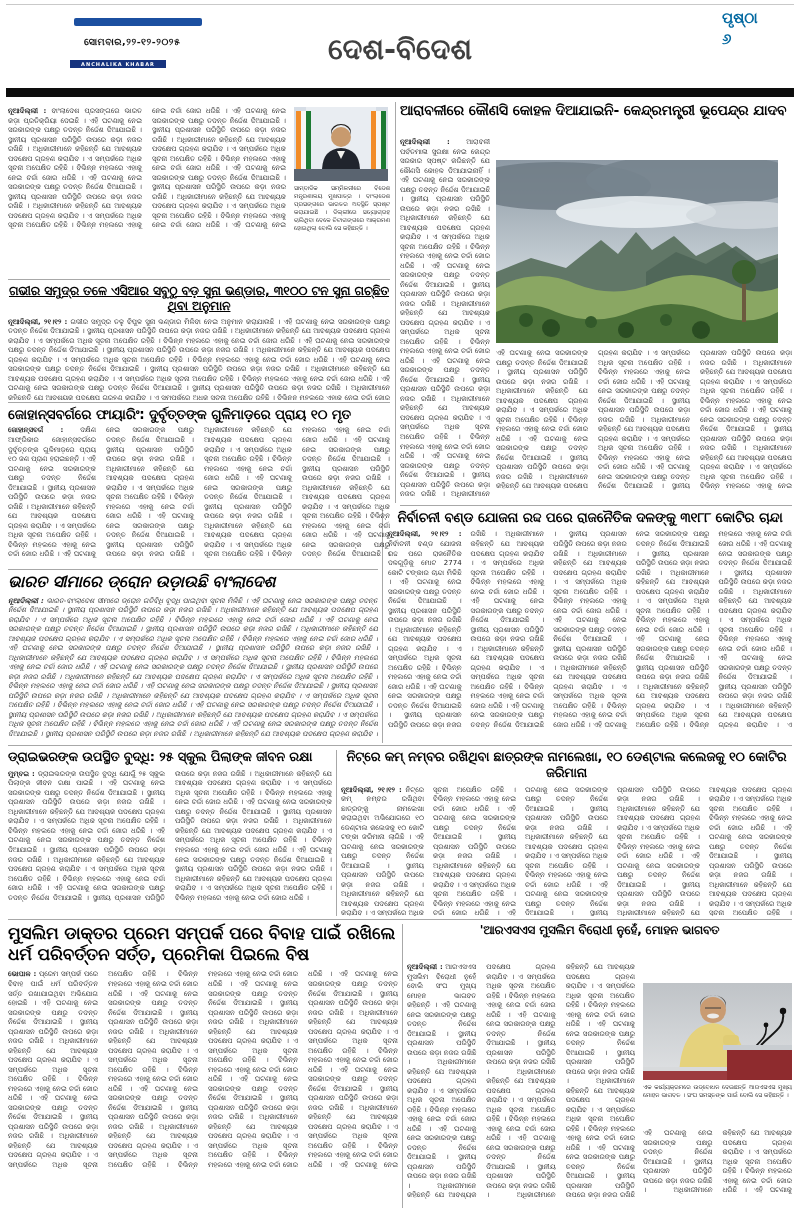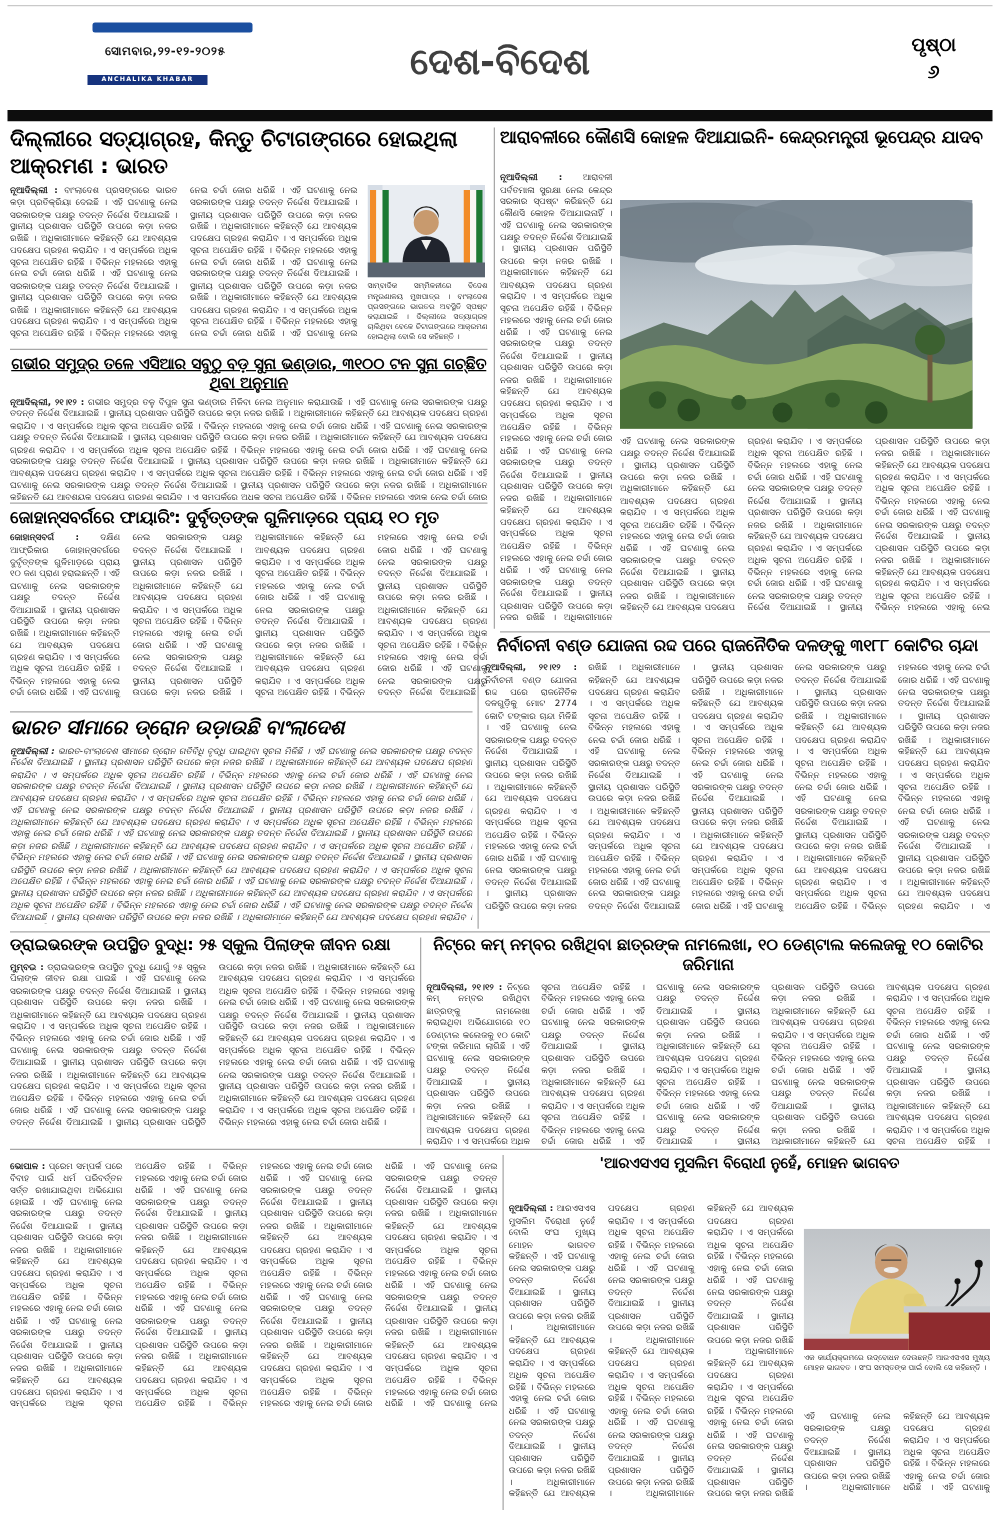--- a/index.html
+++ b/index.html
@@ -10,22 +10,22 @@
   .topline{position:absolute;left:6px;right:6px;top:4px;height:1px;background:#c9c9c9;}
   .logo-wrap{position:absolute;left:60px;top:18px;width:170px;height:72px;}
   .logo-bar-top{width:128px;height:8px;background:#1b4fa0;margin:0 0 1px 14px;border-radius:2px;}
   .logo-text{font-size:40px;line-height:42px;font-weight:800;color:#e61d23;letter-spacing:1px;
              text-shadow:1px 1px 0 #b21016;}
   .logo-bar-bot{position:absolute;left:10px;top:42px;width:96px;height:8px;background:#16337e;
                 color:#fff;font-size:5px;line-height:8px;text-align:center;letter-spacing:1px;font-weight:bold;}
   .logo-date{margin-top:10px;font-size:9.5px;font-weight:bold;color:#111;letter-spacing:.5px;padding-left:24px;}
   .section-title{position:absolute;left:0;right:0;top:32px;text-align:center;
                  font-size:29px;font-weight:bold;color:#404040;}
-  .page-label{position:absolute;right:28px;top:26px;width:50px;text-align:center;
-              font-size:15px;font-weight:bold;color:#000000;line-height:1.4;}
+  .page-label{position:absolute;right:28px;top:8px;width:50px;
+              font-size:15px;font-weight:bold;color:#0369a1;line-height:1.4;}
   .black-bar{position:absolute;left:6px;right:6px;top:88px;height:9px;background:#0d0d0d;}
   
   .dv{position:absolute;background:#a8a8a8;}
   
   .art{position:absolute;overflow:hidden;}
   .hl{font-weight:bold;color:#000;line-height:1.22;letter-spacing:-.2px;}
   .hl.c{text-align:center;}
   .body-txt{font-size:7px;line-height:1.36;text-align:justify;color:#212121;overflow:hidden;}
   .dateline{font-weight:bold;}
   .cols2{column-count:2;column-gap:10px;}
@@ -63,21 +63,20 @@
   <div class="dv" style="left:8px;top:402px;width:382px;height:1px;"></div>
   <div class="dv" style="left:8px;top:569px;width:370px;height:1px;"></div>
   <div class="dv" style="left:400px;top:505px;width:392px;height:1px;"></div>
   <div class="dv" style="left:382px;top:509px;width:1px;height:234px;"></div>
   <div class="dv" style="left:8px;top:745px;width:784px;height:1px;"></div>
   <div class="dv" style="left:336px;top:750px;width:1px;height:166px;"></div>
   <div class="dv" style="left:8px;top:919px;width:784px;height:1px;"></div>
   <div class="dv" style="left:402px;top:924px;width:1px;height:284px;"></div>
 
   <div class="art" style="left:8px;top:102px;width:382px;height:175px;">
-    <div class="hl" style="font-size:17px;">ଦିଲ୍ଲୀରେ ସତ୍ୟାଗ୍ରହ, କିନ୍ତୁ ଚିଟାଗଙ୍ଗରେ ହୋଇଥିଲା ଆକ୍ରମଣ : ଭାରତ</div>
     <div class="flexrow" style="margin-top:5px;">
       <div class="body-txt cols2" style="width:278px;height:132px;">
         <span class="dateline">ନୂଆଦିଲ୍ଲୀ :</span>
         <span>ବାଂଲାଦେଶ ପ୍ରସଙ୍ଗରେ ଭାରତ କଡ଼ା ପ୍ରତିକ୍ରିୟା ଦେଇଛି ।</span>
         <span> ଏହି ଘଟଣାକୁ ନେଇ ସରକାରଙ୍କ ପକ୍ଷରୁ ତଦନ୍ତ ନିର୍ଦ୍ଦେଶ ଦିଆଯାଇଛି । ସ୍ଥାନୀୟ ପ୍ରଶାସନ ପରିସ୍ଥିତି ଉପରେ କଡ଼ା ନଜର ରଖିଛି । ଅଧିକାରୀମାନେ କହିଛନ୍ତି ଯେ ଆବଶ୍ୟକ ପଦକ୍ଷେପ ଗ୍ରହଣ କରାଯିବ । ଏ ସମ୍ପର୍କରେ ଅଧିକ ସୂଚନା ଅପେକ୍ଷିତ ରହିଛି । ବିଭିନ୍ନ ମହଲରେ ଏହାକୁ ନେଇ ଚର୍ଚ୍ଚା ଜୋର ଧରିଛି । ଏହି ଘଟଣାକୁ ନେଇ ସରକାରଙ୍କ ପକ୍ଷରୁ ତଦନ୍ତ ନିର୍ଦ୍ଦେଶ ଦିଆଯାଇଛି । ସ୍ଥାନୀୟ ପ୍ରଶାସନ ପରିସ୍ଥିତି ଉପରେ କଡ଼ା ନଜର ରଖିଛି । ଅଧିକାରୀମାନେ କହିଛନ୍ତି ଯେ ଆବଶ୍ୟକ ପଦକ୍ଷେପ ଗ୍ରହଣ କରାଯିବ । ଏ ସମ୍ପର୍କରେ ଅଧିକ ସୂଚନା ଅପେକ୍ଷିତ ରହିଛି । ବିଭିନ୍ନ ମହଲରେ ଏହାକୁ ନେଇ ଚର୍ଚ୍ଚା ଜୋର ଧରିଛି । ଏହି ଘଟଣାକୁ ନେଇ ସରକାରଙ୍କ ପକ୍ଷରୁ ତଦନ୍ତ ନିର୍ଦ୍ଦେଶ ଦିଆଯାଇଛି । ସ୍ଥାନୀୟ ପ୍ରଶାସନ ପରିସ୍ଥିତି ଉପରେ କଡ଼ା ନଜର ରଖିଛି । ଅଧିକାରୀମାନେ କହିଛନ୍ତି ଯେ ଆବଶ୍ୟକ ପଦକ୍ଷେପ ଗ୍ରହଣ କରାଯିବ । ଏ ସମ୍ପର୍କରେ ଅଧିକ ସୂଚନା ଅପେକ୍ଷିତ ରହିଛି । ବିଭିନ୍ନ ମହଲରେ ଏହାକୁ ନେଇ ଚର୍ଚ୍ଚା ଜୋର ଧରିଛି । ଏହି ଘଟଣାକୁ ନେଇ ସରକାରଙ୍କ ପକ୍ଷରୁ ତଦନ୍ତ ନିର୍ଦ୍ଦେଶ ଦିଆଯାଇଛି । ସ୍ଥାନୀୟ ପ୍ରଶାସନ ପରିସ୍ଥିତି ଉପରେ କଡ଼ା ନଜର ରଖିଛି । ଅଧିକାରୀମାନେ କହିଛନ୍ତି ଯେ ଆବଶ୍ୟକ ପଦକ୍ଷେପ ଗ୍ରହଣ କରାଯିବ । ଏ ସମ୍ପର୍କରେ ଅଧିକ ସୂଚନା ଅପେକ୍ଷିତ ରହିଛି । ବିଭିନ୍ନ ମହଲରେ ଏହାକୁ ନେଇ ଚର୍ଚ୍ଚା ଜୋର ଧରିଛି । ଏହି ଘଟଣାକୁ ନେଇ ସରକାରଙ୍କ ପକ୍ଷରୁ ତଦନ୍ତ ନିର୍ଦ୍ଦେଶ ଦିଆଯାଇଛି । ସ୍ଥାନୀୟ ପ୍ରଶାସନ ପରିସ୍ଥିତି ଉପରେ କଡ଼ା ନଜର ରଖିଛି । ଅଧିକାରୀମାନେ କହିଛନ୍ତି ଯେ ଆବଶ୍ୟକ ପଦକ୍ଷେପ ଗ୍ରହଣ କରାଯିବ । ଏ ସମ୍ପର୍କରେ ଅଧିକ ସୂଚନା ଅପେକ୍ଷିତ ରହିଛି । ବିଭିନ୍ନ ମହଲରେ ଏହାକୁ ନେଇ ଚର୍ଚ୍ଚା ଜୋର ଧରିଛି । ଏହି ଘଟଣାକୁ ନେଇ ସରକାରଙ୍କ ପକ୍ଷରୁ ତଦନ୍ତ ନିର୍ଦ୍ଦେଶ ଦିଆଯାଇଛି । ସ୍ଥାନୀୟ ପ୍ରଶାସନ ପରିସ୍ଥିତି ଉପରେ କଡ଼ା ନଜର ରଖିଛି । ଅଧିକାରୀମାନେ କହିଛନ୍ତି ଯେ ଆବଶ୍ୟକ ପଦକ୍ଷେପ ଗ୍ରହଣ କରାଯିବ । ଏ ସମ୍ପର୍କରେ ଅଧିକ ସୂଚନା ଅପେକ୍ଷିତ ରହିଛି । ବିଭିନ୍ନ ମହଲରେ ଏହାକୁ ନେଇ ଚର୍ଚ୍ଚା ଜୋର ଧରିଛି ।</span>
       </div>
       <div style="width:96px;margin-left:8px;">
         <svg class="photo" width="94" height="74" viewBox="0 0 94 74">
           <rect width="94" height="74" fill="#d6dde6"></rect>
           <rect x="12" y="0" width="70" height="74" fill="#e9edf2"></rect>
@@ -188,20 +187,21 @@
   <div class="art" style="left:341px;top:749px;width:451px;height:167px;">
     <div class="hl c" style="font-size:13px;">ନିଟ୍‌ରେ କମ୍ ନମ୍ବର ରଖିଥିବା ଛାତ୍ରଙ୍କ ନାମଲେଖା, ୧୦ ଡେଣ୍ଟାଲ କଲେଜକୁ ୧୦ କୋଟିର ଜରିମାନା</div>
     <div class="body-txt cols5" style="margin-top:5px;height:138px;">
       <span class="dateline">ନୂଆଦିଲ୍ଲୀ, ୨୧।୧୨ :</span>
       <span>ନିଟ୍‌ରେ କମ୍ ନମ୍ବର ରଖିଥିବା ଛାତ୍ରଙ୍କୁ ନାମଲେଖା କରାଇଥିବା ଅଭିଯୋଗରେ ୧୦ ଡେଣ୍ଟାଲ କଲେଜକୁ ୧୦ କୋଟି ଟଙ୍କା ଜରିମାନା ଲାଗିଛି ।</span>
       <span> ଏହି ଘଟଣାକୁ ନେଇ ସରକାରଙ୍କ ପକ୍ଷରୁ ତଦନ୍ତ ନିର୍ଦ୍ଦେଶ ଦିଆଯାଇଛି । ସ୍ଥାନୀୟ ପ୍ରଶାସନ ପରିସ୍ଥିତି ଉପରେ କଡ଼ା ନଜର ରଖିଛି । ଅଧିକାରୀମାନେ କହିଛନ୍ତି ଯେ ଆବଶ୍ୟକ ପଦକ୍ଷେପ ଗ୍ରହଣ କରାଯିବ । ଏ ସମ୍ପର୍କରେ ଅଧିକ ସୂଚନା ଅପେକ୍ଷିତ ରହିଛି । ବିଭିନ୍ନ ମହଲରେ ଏହାକୁ ନେଇ ଚର୍ଚ୍ଚା ଜୋର ଧରିଛି । ଏହି ଘଟଣାକୁ ନେଇ ସରକାରଙ୍କ ପକ୍ଷରୁ ତଦନ୍ତ ନିର୍ଦ୍ଦେଶ ଦିଆଯାଇଛି । ସ୍ଥାନୀୟ ପ୍ରଶାସନ ପରିସ୍ଥିତି ଉପରେ କଡ଼ା ନଜର ରଖିଛି । ଅଧିକାରୀମାନେ କହିଛନ୍ତି ଯେ ଆବଶ୍ୟକ ପଦକ୍ଷେପ ଗ୍ରହଣ କରାଯିବ । ଏ ସମ୍ପର୍କରେ ଅଧିକ ସୂଚନା ଅପେକ୍ଷିତ ରହିଛି । ବିଭିନ୍ନ ମହଲରେ ଏହାକୁ ନେଇ ଚର୍ଚ୍ଚା ଜୋର ଧରିଛି । ଏହି ଘଟଣାକୁ ନେଇ ସରକାରଙ୍କ ପକ୍ଷରୁ ତଦନ୍ତ ନିର୍ଦ୍ଦେଶ ଦିଆଯାଇଛି । ସ୍ଥାନୀୟ ପ୍ରଶାସନ ପରିସ୍ଥିତି ଉପରେ କଡ଼ା ନଜର ରଖିଛି । ଅଧିକାରୀମାନେ କହିଛନ୍ତି ଯେ ଆବଶ୍ୟକ ପଦକ୍ଷେପ ଗ୍ରହଣ କରାଯିବ । ଏ ସମ୍ପର୍କରେ ଅଧିକ ସୂଚନା ଅପେକ୍ଷିତ ରହିଛି । ବିଭିନ୍ନ ମହଲରେ ଏହାକୁ ନେଇ ଚର୍ଚ୍ଚା ଜୋର ଧରିଛି । ଏହି ଘଟଣାକୁ ନେଇ ସରକାରଙ୍କ ପକ୍ଷରୁ ତଦନ୍ତ ନିର୍ଦ୍ଦେଶ ଦିଆଯାଇଛି । ସ୍ଥାନୀୟ ପ୍ରଶାସନ ପରିସ୍ଥିତି ଉପରେ କଡ଼ା ନଜର ରଖିଛି । ଅଧିକାରୀମାନେ କହିଛନ୍ତି ଯେ ଆବଶ୍ୟକ ପଦକ୍ଷେପ ଗ୍ରହଣ କରାଯିବ । ଏ ସମ୍ପର୍କରେ ଅଧିକ ସୂଚନା ଅପେକ୍ଷିତ ରହିଛି । ବିଭିନ୍ନ ମହଲରେ ଏହାକୁ ନେଇ ଚର୍ଚ୍ଚା ଜୋର ଧରିଛି । ଏହି ଘଟଣାକୁ ନେଇ ସରକାରଙ୍କ ପକ୍ଷରୁ ତଦନ୍ତ ନିର୍ଦ୍ଦେଶ ଦିଆଯାଇଛି । ସ୍ଥାନୀୟ ପ୍ରଶାସନ ପରିସ୍ଥିତି ଉପରେ କଡ଼ା ନଜର ରଖିଛି । ଅଧିକାରୀମାନେ କହିଛନ୍ତି ଯେ ଆବଶ୍ୟକ ପଦକ୍ଷେପ ଗ୍ରହଣ କରାଯିବ । ଏ ସମ୍ପର୍କରେ ଅଧିକ ସୂଚନା ଅପେକ୍ଷିତ ରହିଛି । ବିଭିନ୍ନ ମହଲରେ ଏହାକୁ ନେଇ ଚର୍ଚ୍ଚା ଜୋର ଧରିଛି । ଏହି ଘଟଣାକୁ ନେଇ ସରକାରଙ୍କ ପକ୍ଷରୁ ତଦନ୍ତ ନିର୍ଦ୍ଦେଶ ଦିଆଯାଇଛି । ସ୍ଥାନୀୟ ପ୍ରଶାସନ ପରିସ୍ଥିତି ଉପରେ କଡ଼ା ନଜର ରଖିଛି । ଅଧିକାରୀମାନେ କହିଛନ୍ତି ଯେ ଆବଶ୍ୟକ ପଦକ୍ଷେପ ଗ୍ରହଣ କରାଯିବ । ଏ ସମ୍ପର୍କରେ ଅଧିକ ସୂଚନା ଅପେକ୍ଷିତ ରହିଛି । ବିଭିନ୍ନ ମହଲରେ ଏହାକୁ ନେଇ ଚର୍ଚ୍ଚା ଜୋର ଧରିଛି । ଏହି ଘଟଣାକୁ ନେଇ ସରକାରଙ୍କ ପକ୍ଷରୁ ତଦନ୍ତ ନିର୍ଦ୍ଦେଶ ଦିଆଯାଇଛି । ସ୍ଥାନୀୟ ପ୍ରଶାସନ ପରିସ୍ଥିତି ଉପରେ କଡ଼ା ନଜର ରଖିଛି । ଅଧିକାରୀମାନେ କହିଛନ୍ତି ଯେ ଆବଶ୍ୟକ ପଦକ୍ଷେପ ଗ୍ରହଣ କରାଯିବ । ଏ ସମ୍ପର୍କରେ ଅଧିକ ସୂଚନା ଅପେକ୍ଷିତ ରହିଛି । ବିଭିନ୍ନ ମହଲରେ ଏହାକୁ ନେଇ ଚର୍ଚ୍ଚା ଜୋର ଧରିଛି ।</span>
     </div>
   </div>
 
   <div class="art" style="left:8px;top:923px;width:390px;height:285px;">
+    <div class="hl" style="font-size:17px;">ମୁସଲିମ ଡାକ୍ତର ପ୍ରେମ ସମ୍ପର୍କ ପରେ ବିବାହ ପାଇଁ ରଖିଲେ ଧର୍ମ ପରିବର୍ତ୍ତନ ସର୍ତ୍ତ, ପ୍ରେମିକା ପିଇଲେ ବିଷ</div>
     <div class="body-txt cols4" style="margin-top:6px;height:206px;">
       <span class="dateline">ଭୋପାଳ :</span>
       <span>ପ୍ରେମ ସମ୍ପର୍କ ପରେ ବିବାହ ପାଇଁ ଧର୍ମ ପରିବର୍ତ୍ତନ ସର୍ତ୍ତ ରଖାଯାଇଥିବା ଅଭିଯୋଗ ହୋଇଛି ।</span>
       <span> ଏହି ଘଟଣାକୁ ନେଇ ସରକାରଙ୍କ ପକ୍ଷରୁ ତଦନ୍ତ ନିର୍ଦ୍ଦେଶ ଦିଆଯାଇଛି । ସ୍ଥାନୀୟ ପ୍ରଶାସନ ପରିସ୍ଥିତି ଉପରେ କଡ଼ା ନଜର ରଖିଛି । ଅଧିକାରୀମାନେ କହିଛନ୍ତି ଯେ ଆବଶ୍ୟକ ପଦକ୍ଷେପ ଗ୍ରହଣ କରାଯିବ । ଏ ସମ୍ପର୍କରେ ଅଧିକ ସୂଚନା ଅପେକ୍ଷିତ ରହିଛି । ବିଭିନ୍ନ ମହଲରେ ଏହାକୁ ନେଇ ଚର୍ଚ୍ଚା ଜୋର ଧରିଛି । ଏହି ଘଟଣାକୁ ନେଇ ସରକାରଙ୍କ ପକ୍ଷରୁ ତଦନ୍ତ ନିର୍ଦ୍ଦେଶ ଦିଆଯାଇଛି । ସ୍ଥାନୀୟ ପ୍ରଶାସନ ପରିସ୍ଥିତି ଉପରେ କଡ଼ା ନଜର ରଖିଛି । ଅଧିକାରୀମାନେ କହିଛନ୍ତି ଯେ ଆବଶ୍ୟକ ପଦକ୍ଷେପ ଗ୍ରହଣ କରାଯିବ । ଏ ସମ୍ପର୍କରେ ଅଧିକ ସୂଚନା ଅପେକ୍ଷିତ ରହିଛି । ବିଭିନ୍ନ ମହଲରେ ଏହାକୁ ନେଇ ଚର୍ଚ୍ଚା ଜୋର ଧରିଛି । ଏହି ଘଟଣାକୁ ନେଇ ସରକାରଙ୍କ ପକ୍ଷରୁ ତଦନ୍ତ ନିର୍ଦ୍ଦେଶ ଦିଆଯାଇଛି । ସ୍ଥାନୀୟ ପ୍ରଶାସନ ପରିସ୍ଥିତି ଉପରେ କଡ଼ା ନଜର ରଖିଛି । ଅଧିକାରୀମାନେ କହିଛନ୍ତି ଯେ ଆବଶ୍ୟକ ପଦକ୍ଷେପ ଗ୍ରହଣ କରାଯିବ । ଏ ସମ୍ପର୍କରେ ଅଧିକ ସୂଚନା ଅପେକ୍ଷିତ ରହିଛି । ବିଭିନ୍ନ ମହଲରେ ଏହାକୁ ନେଇ ଚର୍ଚ୍ଚା ଜୋର ଧରିଛି । ଏହି ଘଟଣାକୁ ନେଇ ସରକାରଙ୍କ ପକ୍ଷରୁ ତଦନ୍ତ ନିର୍ଦ୍ଦେଶ ଦିଆଯାଇଛି । ସ୍ଥାନୀୟ ପ୍ରଶାସନ ପରିସ୍ଥିତି ଉପରେ କଡ଼ା ନଜର ରଖିଛି । ଅଧିକାରୀମାନେ କହିଛନ୍ତି ଯେ ଆବଶ୍ୟକ ପଦକ୍ଷେପ ଗ୍ରହଣ କରାଯିବ । ଏ ସମ୍ପର୍କରେ ଅଧିକ ସୂଚନା ଅପେକ୍ଷିତ ରହିଛି । ବିଭିନ୍ନ ମହଲରେ ଏହାକୁ ନେଇ ଚର୍ଚ୍ଚା ଜୋର ଧରିଛି । ଏହି ଘଟଣାକୁ ନେଇ ସରକାରଙ୍କ ପକ୍ଷରୁ ତଦନ୍ତ ନିର୍ଦ୍ଦେଶ ଦିଆଯାଇଛି । ସ୍ଥାନୀୟ ପ୍ରଶାସନ ପରିସ୍ଥିତି ଉପରେ କଡ଼ା ନଜର ରଖିଛି । ଅଧିକାରୀମାନେ କହିଛନ୍ତି ଯେ ଆବଶ୍ୟକ ପଦକ୍ଷେପ ଗ୍ରହଣ କରାଯିବ । ଏ ସମ୍ପର୍କରେ ଅଧିକ ସୂଚନା ଅପେକ୍ଷିତ ରହିଛି । ବିଭିନ୍ନ ମହଲରେ ଏହାକୁ ନେଇ ଚର୍ଚ୍ଚା ଜୋର ଧରିଛି । ଏହି ଘଟଣାକୁ ନେଇ ସରକାରଙ୍କ ପକ୍ଷରୁ ତଦନ୍ତ ନିର୍ଦ୍ଦେଶ ଦିଆଯାଇଛି । ସ୍ଥାନୀୟ ପ୍ରଶାସନ ପରିସ୍ଥିତି ଉପରେ କଡ଼ା ନଜର ରଖିଛି । ଅଧିକାରୀମାନେ କହିଛନ୍ତି ଯେ ଆବଶ୍ୟକ ପଦକ୍ଷେପ ଗ୍ରହଣ କରାଯିବ । ଏ ସମ୍ପର୍କରେ ଅଧିକ ସୂଚନା ଅପେକ୍ଷିତ ରହିଛି । ବିଭିନ୍ନ ମହଲରେ ଏହାକୁ ନେଇ ଚର୍ଚ୍ଚା ଜୋର ଧରିଛି । ଏହି ଘଟଣାକୁ ନେଇ ସରକାରଙ୍କ ପକ୍ଷରୁ ତଦନ୍ତ ନିର୍ଦ୍ଦେଶ ଦିଆଯାଇଛି । ସ୍ଥାନୀୟ ପ୍ରଶାସନ ପରିସ୍ଥିତି ଉପରେ କଡ଼ା ନଜର ରଖିଛି । ଅଧିକାରୀମାନେ କହିଛନ୍ତି ଯେ ଆବଶ୍ୟକ ପଦକ୍ଷେପ ଗ୍ରହଣ କରାଯିବ । ଏ ସମ୍ପର୍କରେ ଅଧିକ ସୂଚନା ଅପେକ୍ଷିତ ରହିଛି । ବିଭିନ୍ନ ମହଲରେ ଏହାକୁ ନେଇ ଚର୍ଚ୍ଚା ଜୋର ଧରିଛି । ଏହି ଘଟଣାକୁ ନେଇ ସରକାରଙ୍କ ପକ୍ଷରୁ ତଦନ୍ତ ନିର୍ଦ୍ଦେଶ ଦିଆଯାଇଛି । ସ୍ଥାନୀୟ ପ୍ରଶାସନ ପରିସ୍ଥିତି ଉପରେ କଡ଼ା ନଜର ରଖିଛି । ଅଧିକାରୀମାନେ କହିଛନ୍ତି ଯେ ଆବଶ୍ୟକ ପଦକ୍ଷେପ ଗ୍ରହଣ କରାଯିବ । ଏ ସମ୍ପର୍କରେ ଅଧିକ ସୂଚନା ଅପେକ୍ଷିତ ରହିଛି । ବିଭିନ୍ନ ମହଲରେ ଏହାକୁ ନେଇ ଚର୍ଚ୍ଚା ଜୋର ଧରିଛି । ଏହି ଘଟଣାକୁ ନେଇ ସରକାରଙ୍କ ପକ୍ଷରୁ ତଦନ୍ତ ନିର୍ଦ୍ଦେଶ ଦିଆଯାଇଛି । ସ୍ଥାନୀୟ ପ୍ରଶାସନ ପରିସ୍ଥିତି ଉପରେ କଡ଼ା ନଜର ରଖିଛି । ଅଧିକାରୀମାନେ କହିଛନ୍ତି ଯେ ଆବଶ୍ୟକ ପଦକ୍ଷେପ ଗ୍ରହଣ କରାଯିବ । ଏ ସମ୍ପର୍କରେ ଅଧିକ ସୂଚନା ଅପେକ୍ଷିତ ରହିଛି । ବିଭିନ୍ନ ମହଲରେ ଏହାକୁ ନେଇ ଚର୍ଚ୍ଚା ଜୋର ଧରିଛି ।</span>
     </div>
   </div>
 
   <div class="art" style="left:407px;top:923px;width:385px;height:285px;">
     <div class="hl c" style="font-size:12px;text-align:center;">'ଆରଏସଏସ ମୁସଲିମ ବିରୋଧୀ ନୁହେଁ, ମୋହନ ଭାଗବତ</div>
     <div class="body-txt cols3 abs" style="left:0;top:40px;width:228px;height:242px;">

